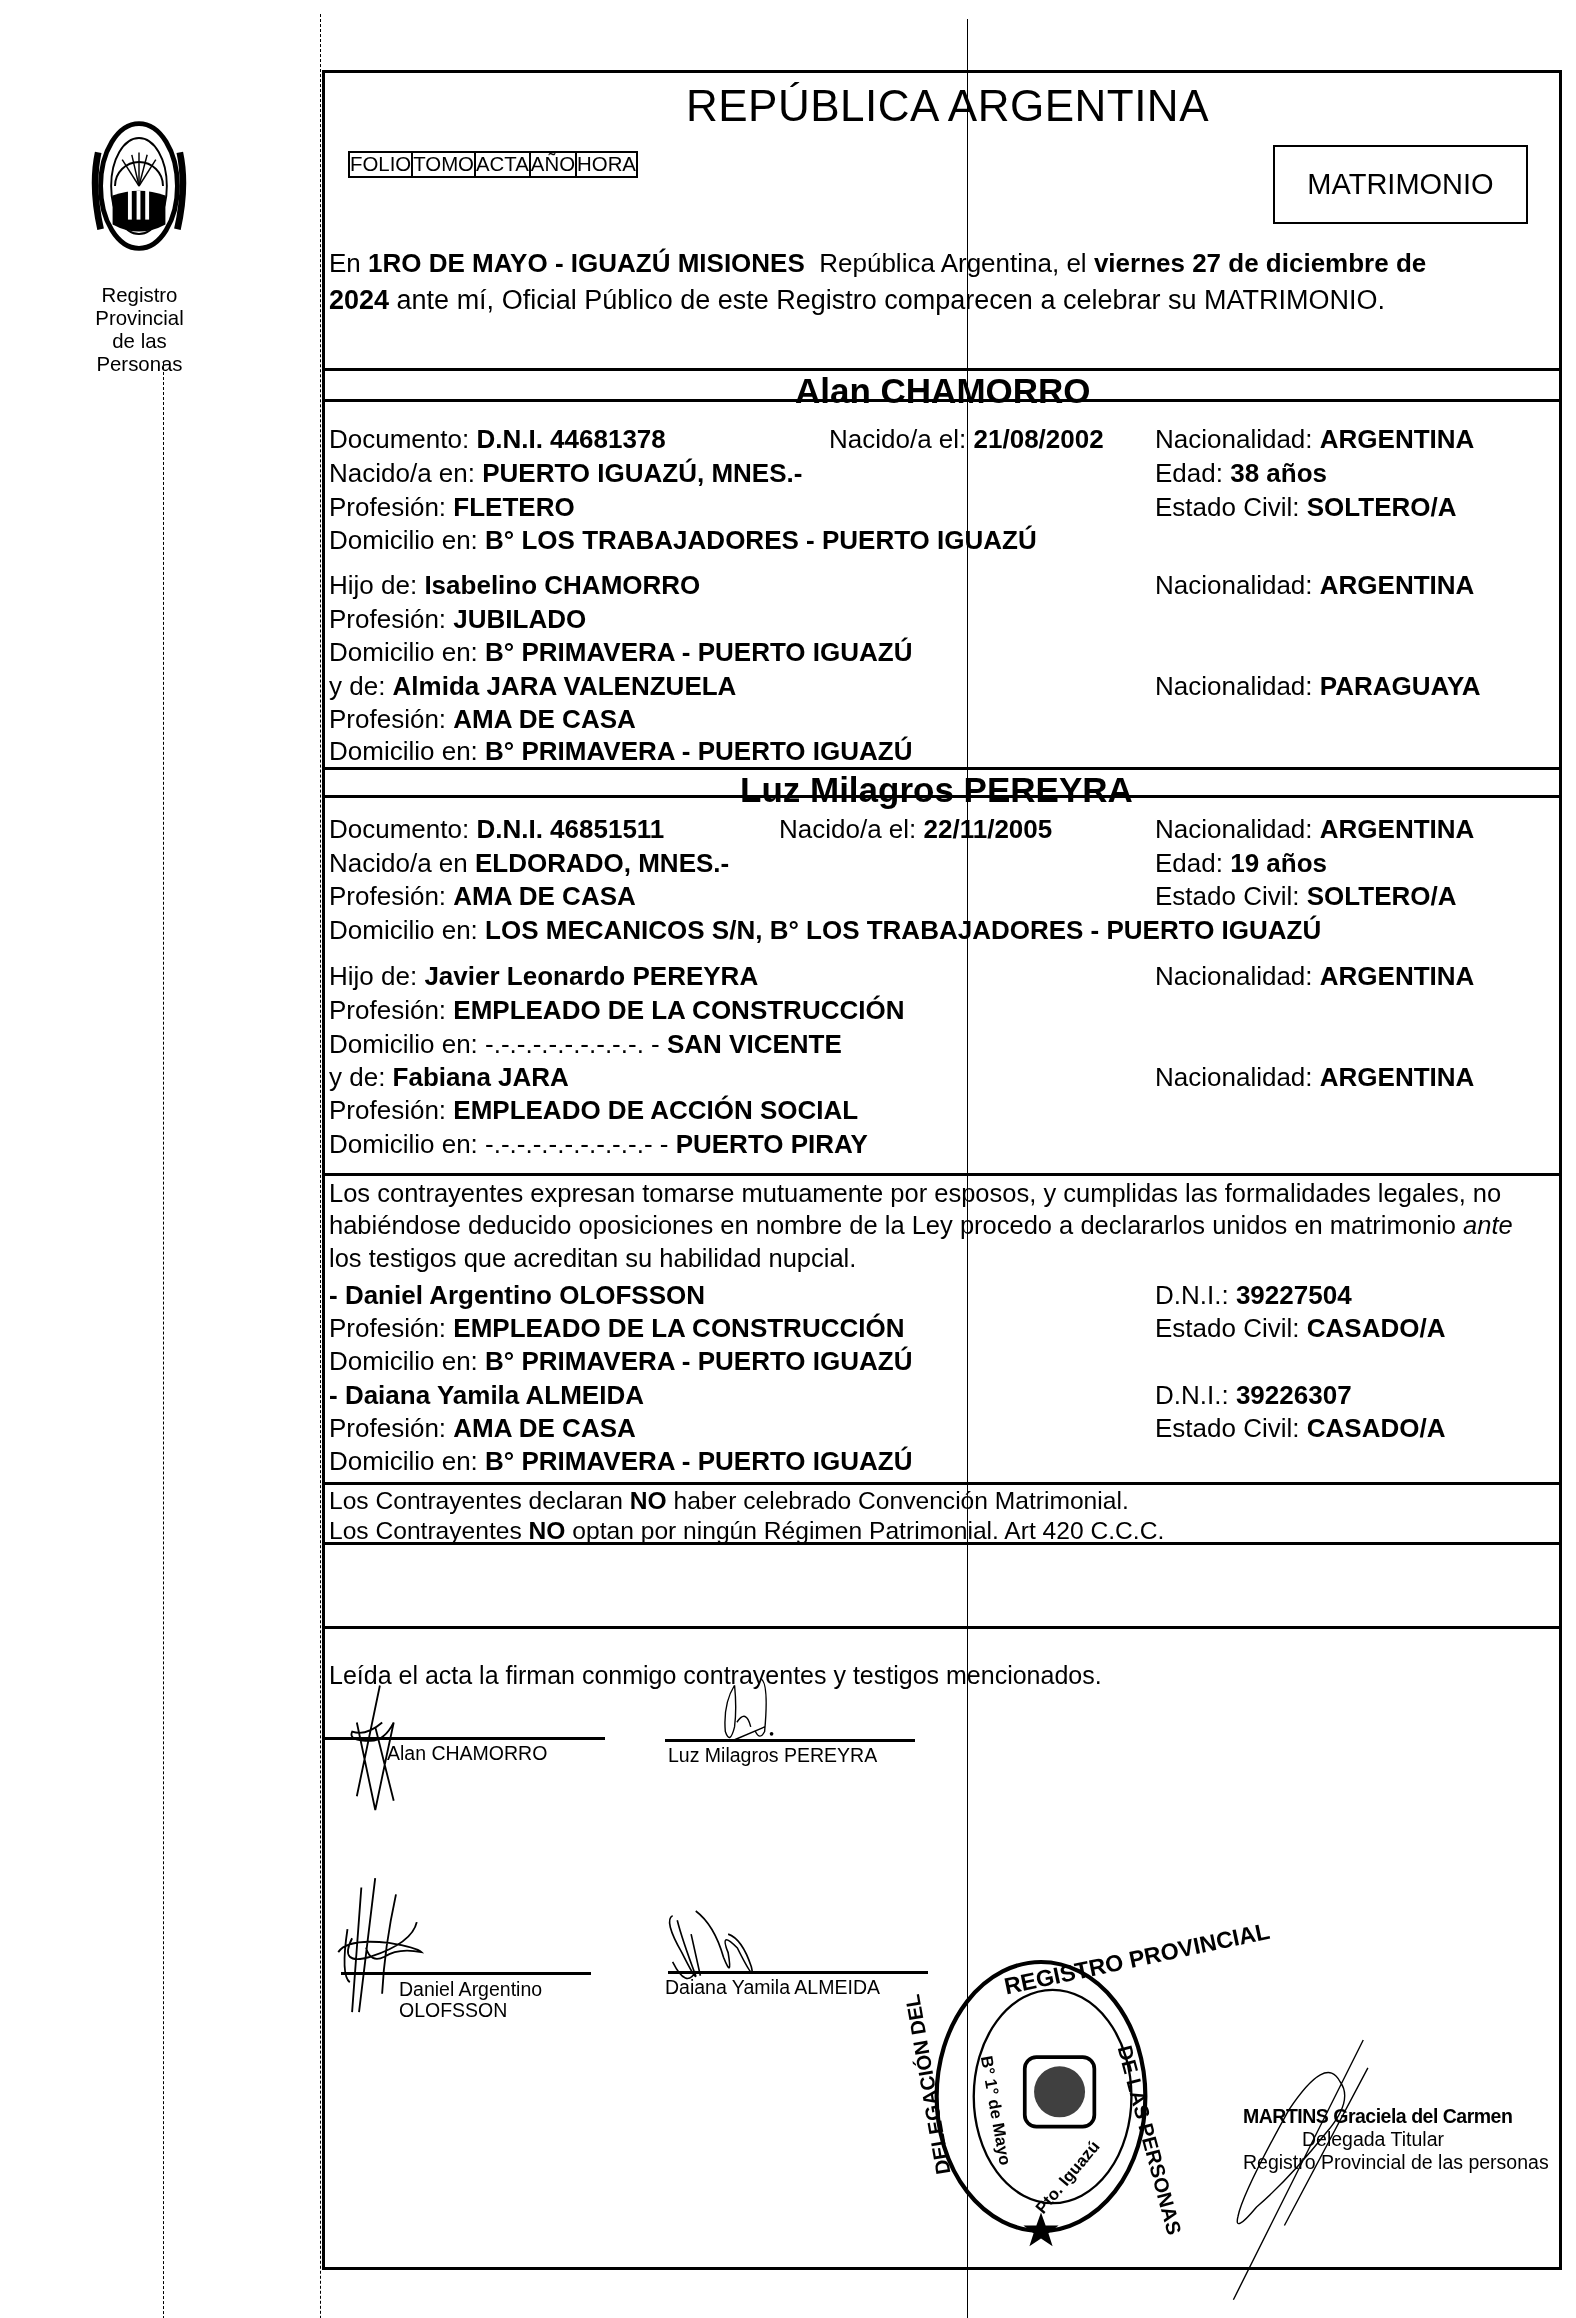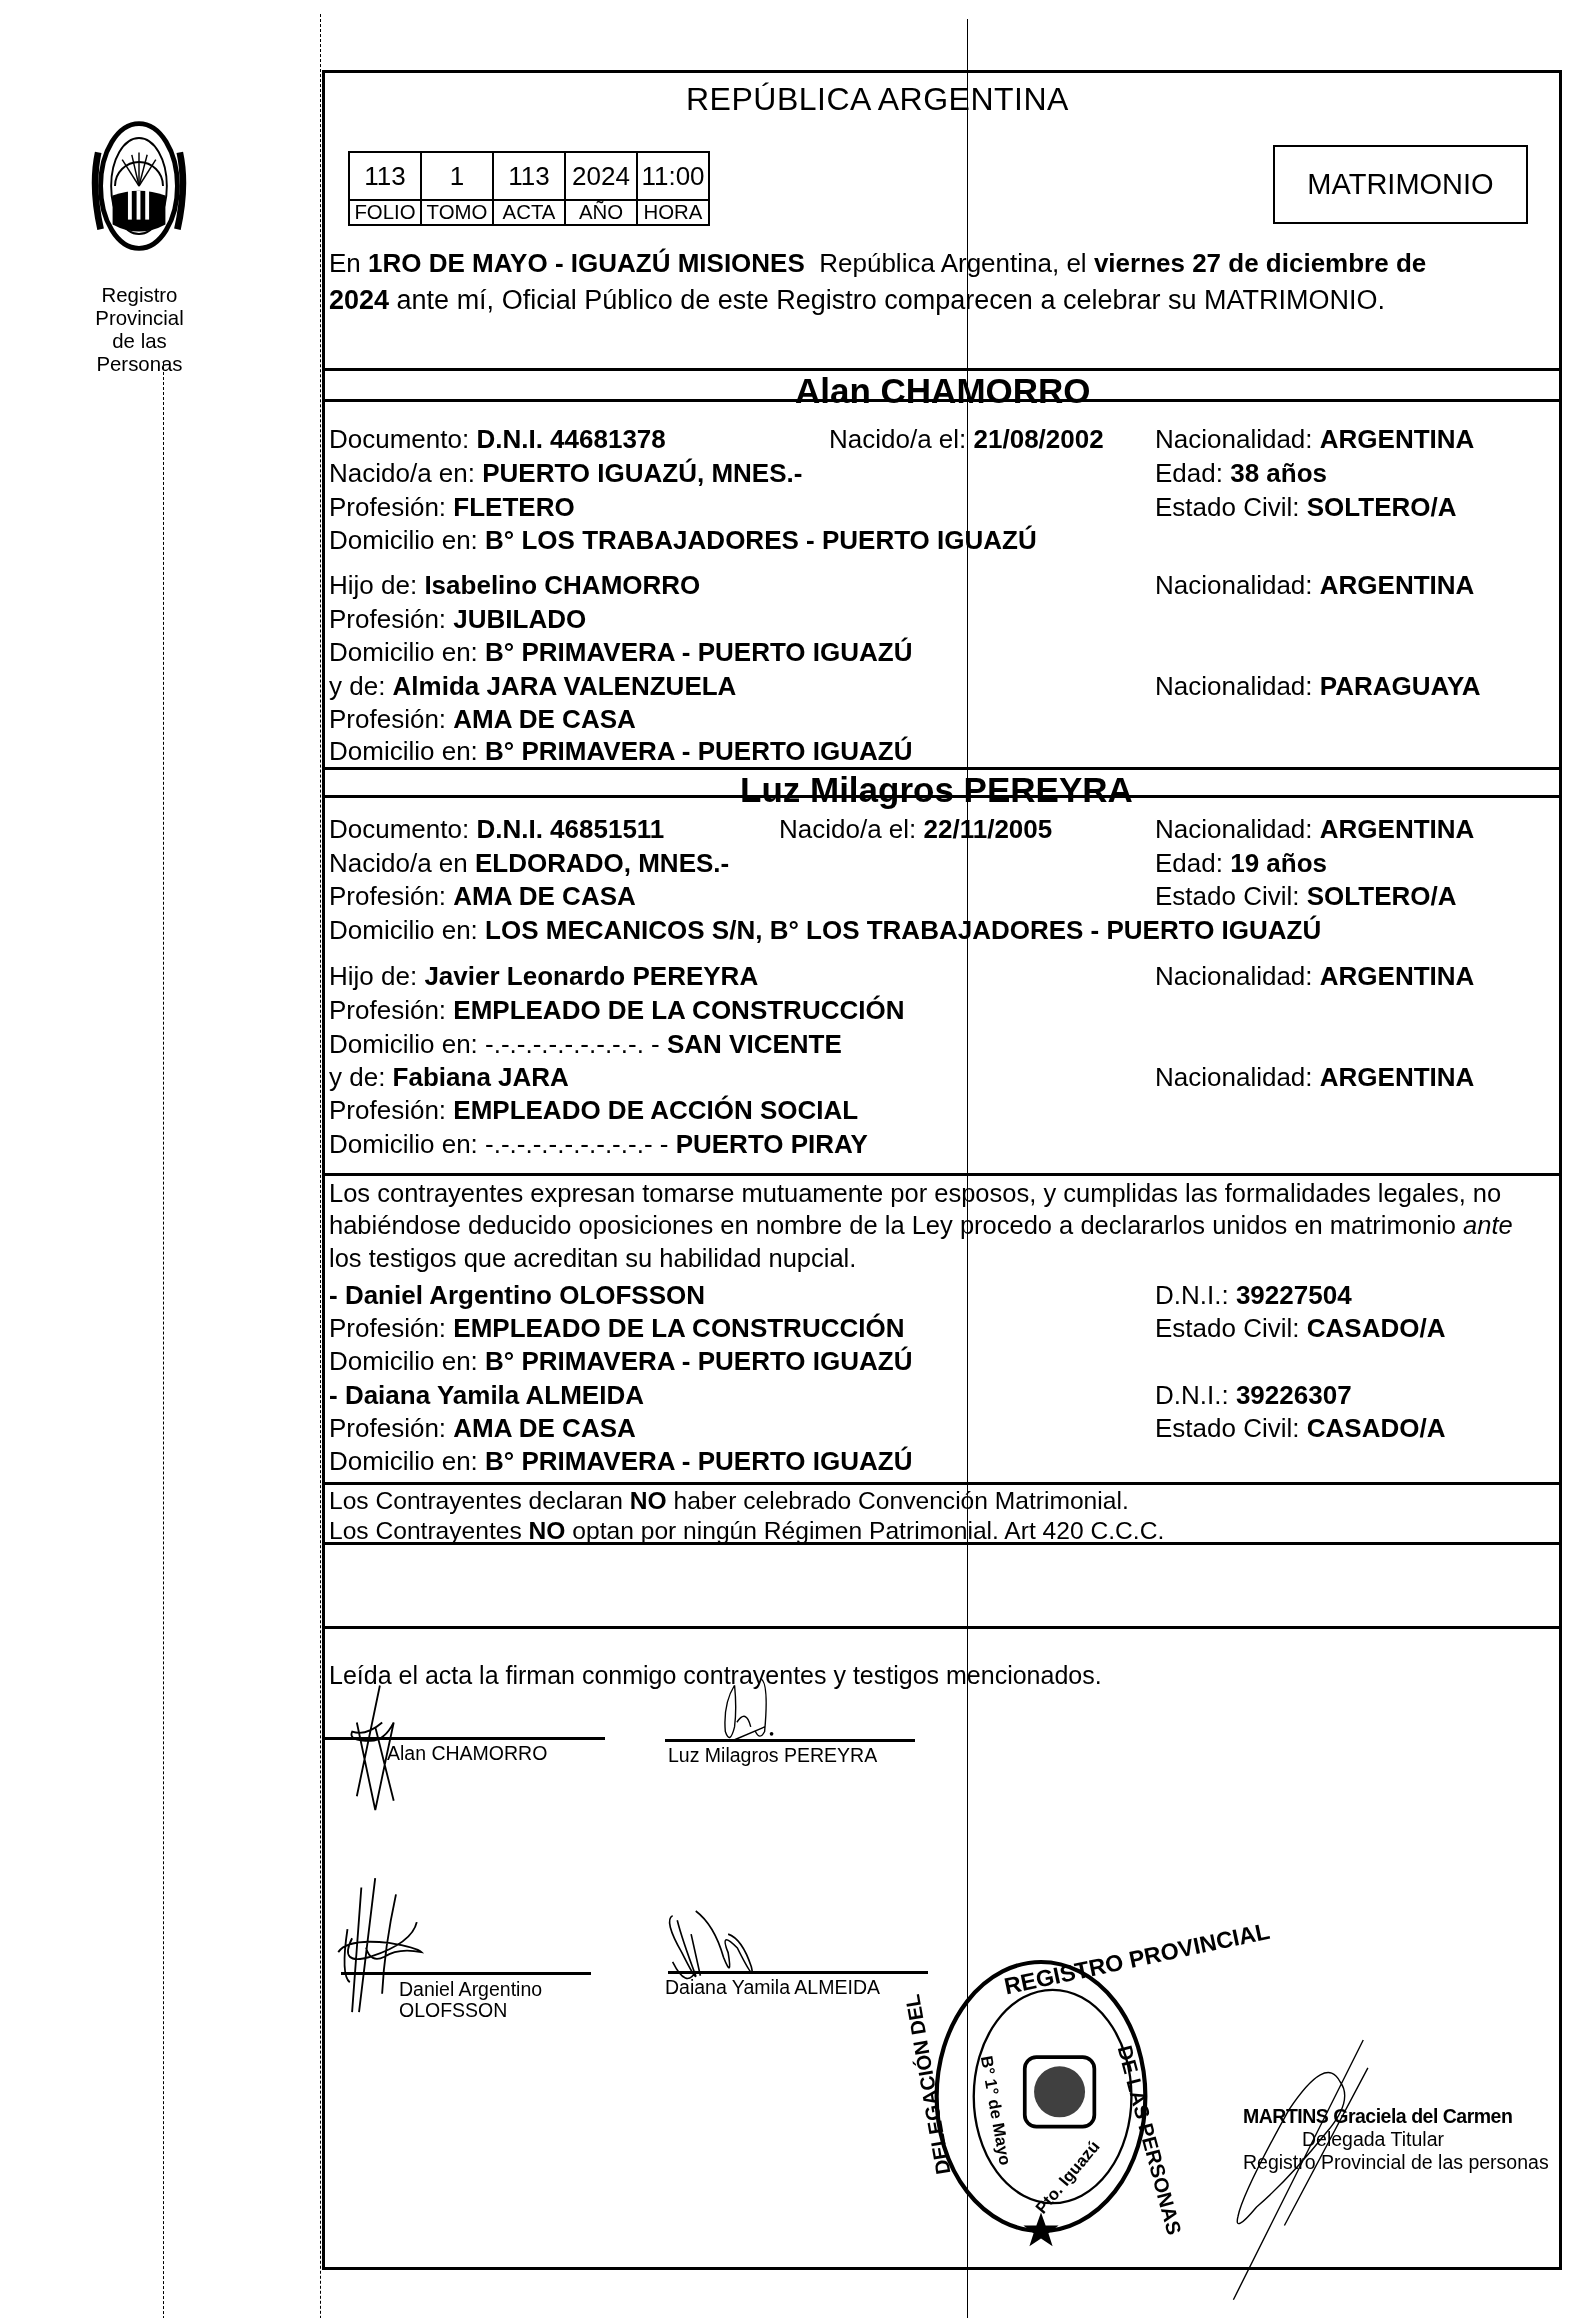--- a/index.html
+++ b/index.html
@@ -11,21 +11,21 @@
   
   .margin-dash { position:absolute; border-left:1.4px dashed #000; }
   .seal { left:90px; top:116px; width:95px; width:97px; height:139px; }
   .seal-caption { left:70px; top:284px; width:139px; text-align:center; font-size:20.4px; line-height:23px; }
 
   
   .frame { left:322px; top:70px; width:1240px; height:2200px; border:3.2px solid #000; box-sizing:border-box; }
   .hline { position:absolute; left:322px; width:1240px; height:3.2px; background:#000; }
   .scanline { position:absolute; left:967px; top:18.5px; width:1.4px; height:2541px; background:#000; }
 
-  .title { left:686px; top:81px; font-size:32px; letter-spacing:0.5px; }
+  .title { left:686px; top:81px; font-size:44px; letter-spacing:0.5px; }
   .rec-table { left:348px; top:151px; border-collapse:collapse; }
   .rec-table td { border:2.8px solid #000; text-align:center; padding:0; }
   .rec-table .val td { height:46px; font-size:26px; width:70px; }
   .rec-table .lbl td { height:21px; font-size:20.4px; }
   .type-box { left:1273px; top:145px; width:255px; height:79px; border:2.8px solid #000; box-sizing:border-box;
               display:flex; align-items:center; justify-content:center; font-size:29px; }
 
   .line { position:absolute; font-size:26px; white-space:nowrap; line-height:30px; }
   .name-row { position:absolute; font-size:36px; font-weight:bold; white-space:nowrap; }
 
@@ -70,27 +70,20 @@
 <div class="hline" style="top:1173px;"></div>
 <div class="hline" style="top:1482px;"></div>
 <div class="hline" style="top:1542px;"></div>
 <div class="hline" style="top:1626px;"></div>
 <div class="scanline"></div>
 
 <div class="abs title">REPÚBLICA ARGENTINA</div>
 
 <table class="abs rec-table">
   <tbody>
-      <tr class="val">
-    <td>113</td>
-    <td>1</td>
-    <td>113</td>
-    <td>2024</td>
-    <td>11:00</td>
-  </tr>
   <tr class="lbl">
     <td>FOLIO</td>
     <td>TOMO</td>
     <td>ACTA</td>
     <td>AÑO</td>
     <td>HORA</td>
   </tr>
 </tbody>
   </table>
 

